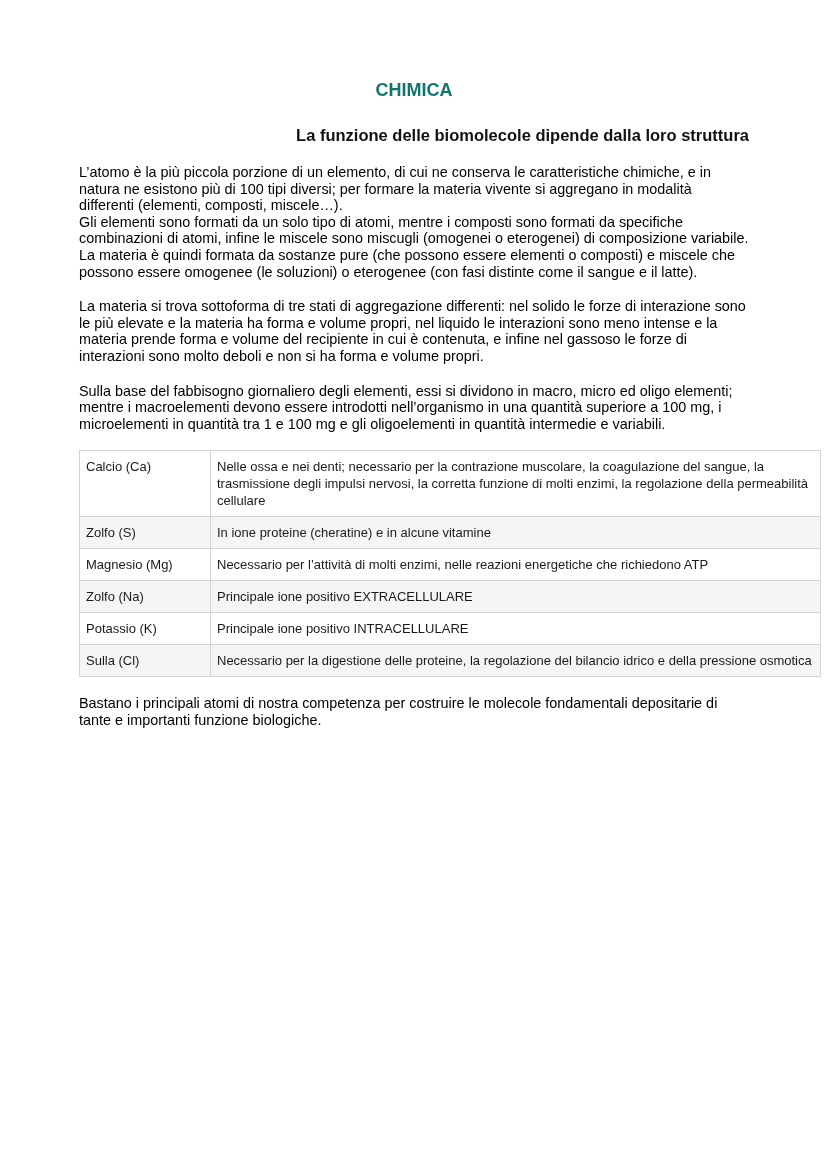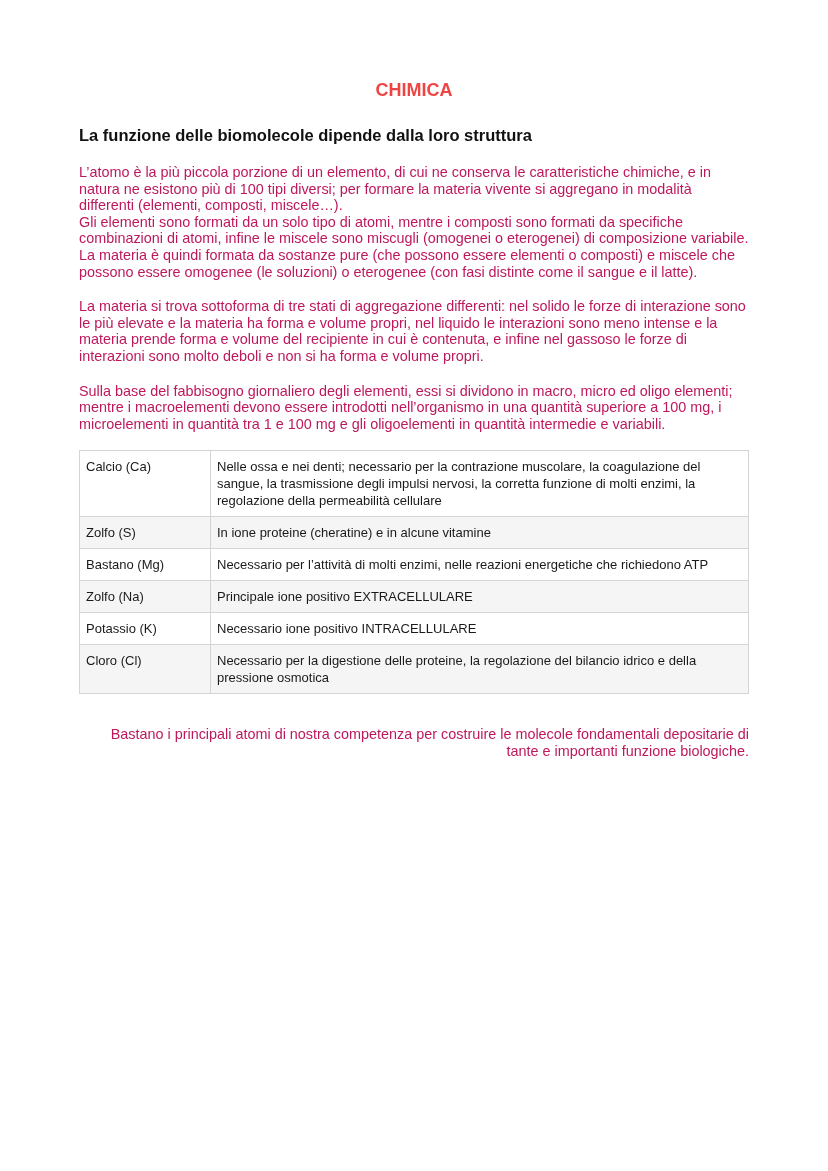--- a/index.html
+++ b/index.html
@@ -12,57 +12,57 @@
       overflow: hidden;
     }
     .page {
       position: absolute;
       left: 79px;
       top: 78px;
       width: 670px;
     }
     .title {
       text-align: center;
-      color: #ef4444;
+      color: #0f766e;
       font-weight: bold;
       font-size: 18px;
       line-height: 24px;
       margin: 0;
     }
     .subtitle {
-      text-align: left;
+      text-align: right;
       font-weight: bold;
       font-size: 16.5px;
       line-height: 22px;
       margin: 22px 0 0 0;
       color: #111;
     }
     .para {
       font-size: 14.4px;
       line-height: 16.6px;
       margin: 0;
-      color: #be185d;
+      color: #000000;
     }
     .block { margin-top: 18px; }
     table {
       border-collapse: collapse;
-      width: 670px;
+      width: 742px;
       margin-top: 18px;
       font-size: 13px;
       line-height: 17px;
       color: #1a1a1a;
     }
     td {
       border: 1px solid #d4d4d4;
       vertical-align: top;
       padding: 7px 6px 7px 6px;
     }
     td.name { width: 118px; }
     tr:nth-child(even) td { background: #f5f5f5; }
-    .closing { margin-top: 32px; text-align: right; }
+    .closing { margin-top: 18px; }
   </style>
 </head>
 <body>
 
 <div class="page">
   <h1 class="title">CHIMICA</h1>
   <h2 class="subtitle">La funzione delle biomolecole dipende dalla loro struttura</h2>
 
   <div class="block">
     <p class="para">L’atomo è la più piccola porzione di un elemento, di cui ne conserva le caratteristiche chimiche, e in natura ne esistono più di 100 tipi diversi; per formare la materia vivente si aggregano in modalità differenti (elementi, composti, miscele…).</p>
@@ -82,33 +82,33 @@
     <tbody>
       <tr>
         <td class="name">Calcio (Ca)</td>
         <td>Nelle ossa e nei denti; necessario per la contrazione muscolare, la coagulazione del sangue, la trasmissione degli impulsi nervosi, la corretta funzione di molti enzimi, la regolazione della permeabilità cellulare</td>
       </tr>
       <tr>
         <td class="name">Zolfo (S)</td>
         <td>In ione proteine (cheratine) e in alcune vitamine</td>
       </tr>
       <tr>
-        <td class="name">Bastano (Mg)</td>
+        <td class="name">Magnesio (Mg)</td>
         <td>Necessario per l’attività di molti enzimi, nelle reazioni energetiche che richiedono ATP</td>
       </tr>
       <tr>
         <td class="name">Zolfo (Na)</td>
         <td>Principale ione positivo EXTRACELLULARE</td>
       </tr>
       <tr>
         <td class="name">Potassio (K)</td>
-        <td>Necessario ione positivo INTRACELLULARE</td>
+        <td>Principale ione positivo INTRACELLULARE</td>
       </tr>
       <tr>
-        <td class="name">Cloro (Cl)</td>
+        <td class="name">Sulla (Cl)</td>
         <td>Necessario per la digestione delle proteine, la regolazione del bilancio idrico e della pressione osmotica</td>
       </tr>
     </tbody>
   </table>
 
   <div class="closing">
     <p class="para">Bastano i principali atomi di nostra competenza per costruire le molecole fondamentali depositarie di tante e importanti funzione biologiche.</p>
   </div>
 </div>
 

